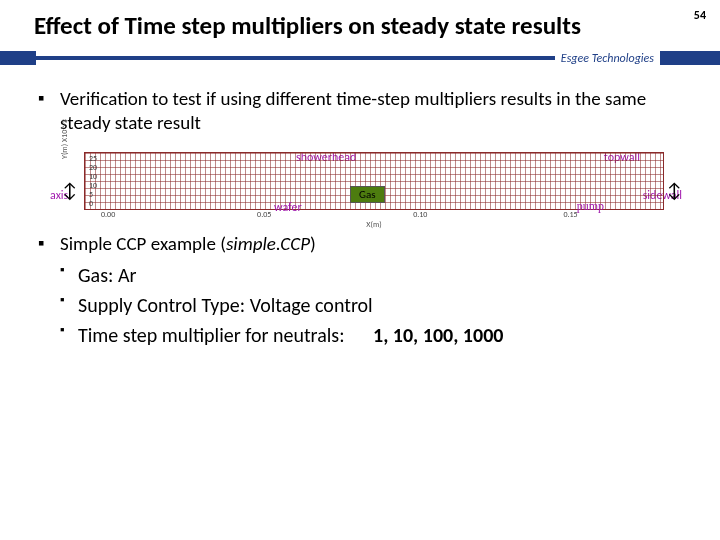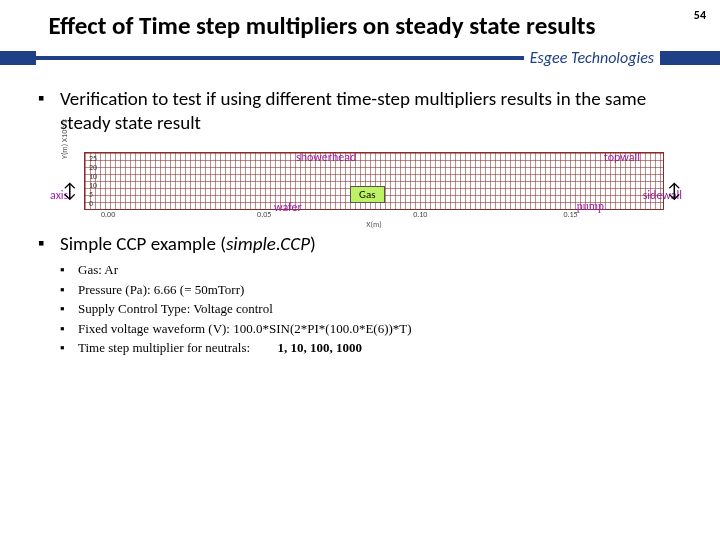--- a/index.html
+++ b/index.html
@@ -19,41 +19,40 @@
     font-size: 12px;
     font-weight: bold;
     text-align: right;
   }
   .title {
     padding: 12px 30px 4px 34px;
     font-size: 25px;
     font-weight: bold;
     line-height: 1.15;
     max-width: 640px;
-    text-align: center;
   }
   .title-bar {
     display: flex;
     align-items: center;
     height: 14px;
     margin-top: 6px;
   }
   .bar-left {
     width: 36px;
     height: 14px;
     background: #1f3f87;
   }
   .bar-gap {
     flex: 1;
     height: 4px;
     background: #1f3f87;
   }
   .brand {
     padding: 0 6px;
-    font-size: 16px;
+    font-size: 12px;
     font-style: italic;
     color: #1f3f87;
     font-weight: 500;
   }
   .bar-right {
     width: 60px;
     height: 14px;
     background: #1f3f87;
   }
   .content {
@@ -72,23 +71,22 @@
     position: absolute;
     left: 0;
     top: 0;
     font-size: 18px;
     color: #000;
   }
   ul.sub { list-style: none; margin-top: 4px; }
   ul.sub > li {
     position: relative;
     padding-left: 18px;
-    font-size: 13px;
+    font-size: 20px;
     line-height: 1.5;
-    font-family: Liberation Serif, serif;
   }
   ul.sub > li::before {
     content: "▪";
     position: absolute;
     left: 0;
     top: 0;
     font-size: 13px;
     color: #000;
   }
   .italic { font-style: italic; }
@@ -108,21 +106,21 @@
   .l-shower { top: -2px; left: 240px; }
   .l-top    { top: -2px; right: 36px; }
   .l-axis   { top: 36px; left: -6px; }
   .l-side   { top: 36px; right: -6px; }
   .l-wafer  { bottom: -4px; left: 218px; }
   .l-pump   { bottom: -4px; right: 72px; font-family: Liberation Serif, serif; }
   .gasbox {
     position: absolute;
     top: 34px;
     left: 294px;
-    background: #bef264;
+    background: #4d7c0f;
     border: 1px solid #555;
     font-size: 11px;
     padding: 1px 8px;
   }
   .mesh {
     position: relative;
     margin-top: 14px;
     border: 1px solid #8a2a2a;
     height: 58px;
     width: 580px;
@@ -204,22 +202,20 @@
 
     <span class="dlabel l-wafer">wafer</span>
     <span class="dlabel l-pump">pump</span>
   </div>
 
   <ul class="main">
     <li>
       <span>Simple CCP example (</span><span class="italic">simple.CCP</span><span>)</span>
       <ul class="sub">
         <li>Gas: Ar</li>
-        <li>Pressure (Pa): 6.66  (= 50mTorr)</li>
         <li>Supply Control Type: Voltage control</li>
-        <li>Fixed voltage waveform (V): 100.0*SIN(2*PI*(100.0*E(6))*T)</li>
         <li>
           <span>Time step multiplier for neutrals: </span><span class="bold">1, 10, 100, 1000</span>
         </li>
       </ul>
     </li>
   </ul>
 </div>
 
 </body></html>

